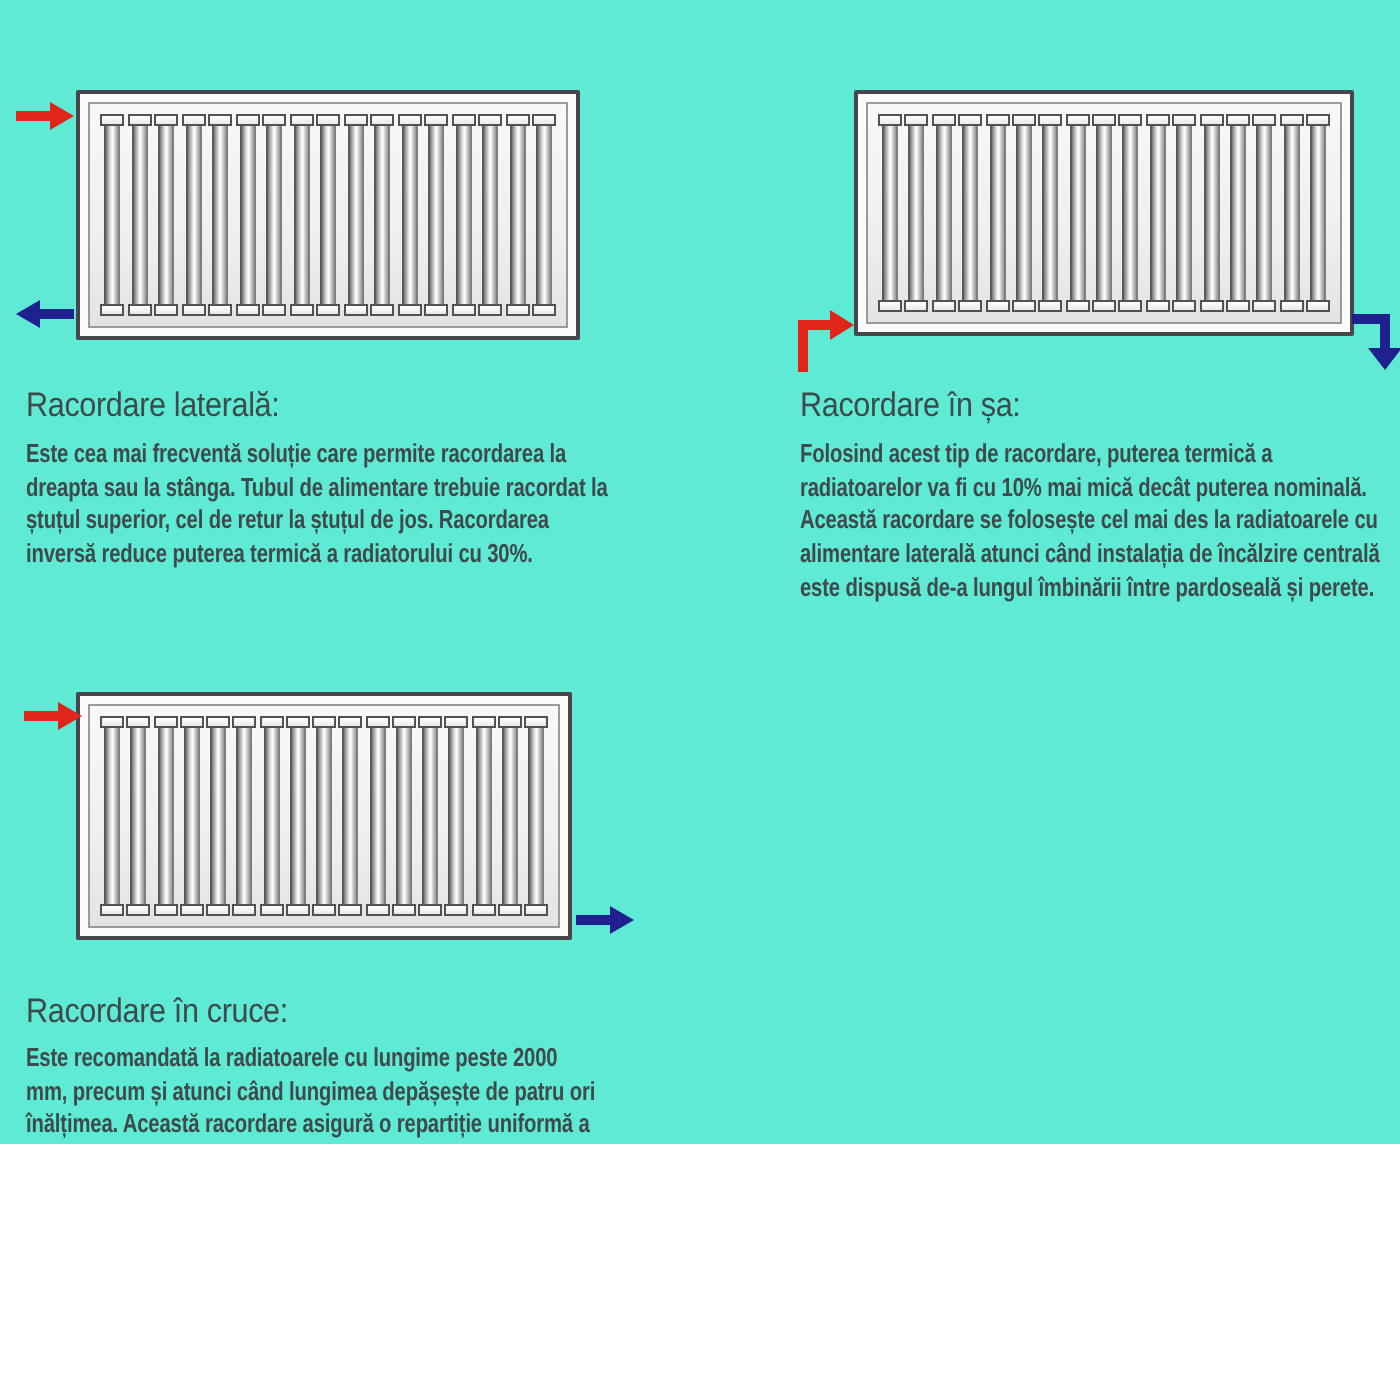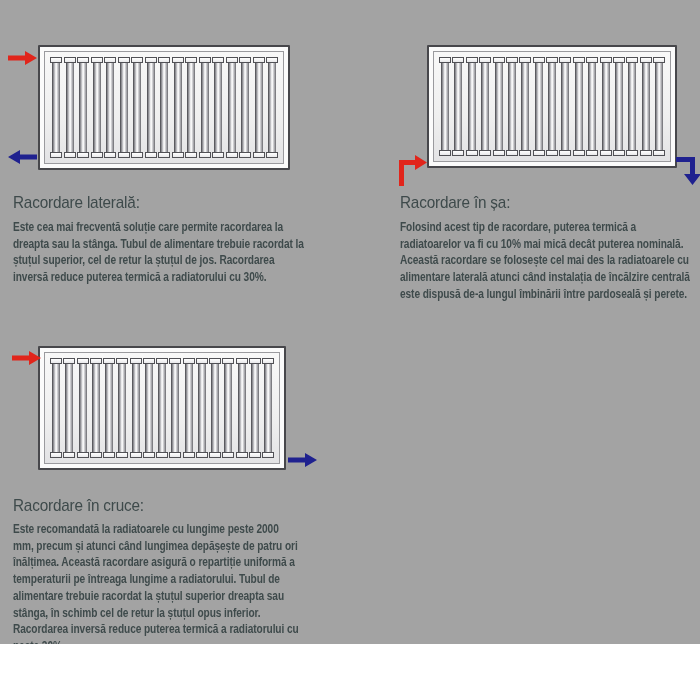--- a/index.html
+++ b/index.html
@@ -1,16 +1,16 @@
 <!DOCTYPE html>
 <html><head>
 <meta charset="utf-8">
 <style>
   html,body{margin:0;padding:0;background:#ffffff;}
-  .page{position:relative;width:700px;height:644px;background:#a3a3a3;overflow:hidden;
+  .page{position:relative;width:700px;height:572px;background:#5eead4;overflow:hidden;
         font-family:"Liberation Sans",sans-serif;}
 
   
   .radiator{position:absolute;box-sizing:border-box;border:2px solid #47474b;
             background:#fbfbfb;padding:4px;border-radius:1px;}
   .radiator-inner{box-sizing:border-box;width:100%;height:100%;
                   border:1px solid #9a9a9e;background:linear-gradient(180deg,#f8f8f8 0%,#efefef 60%,#e3e3e5 100%);
                   padding:5px 5px;}
   .fins{display:flex;justify-content:space-between;height:100%;}
   .fin{display:flex;flex-direction:column;align-items:center;width:12px;height:100%;}

